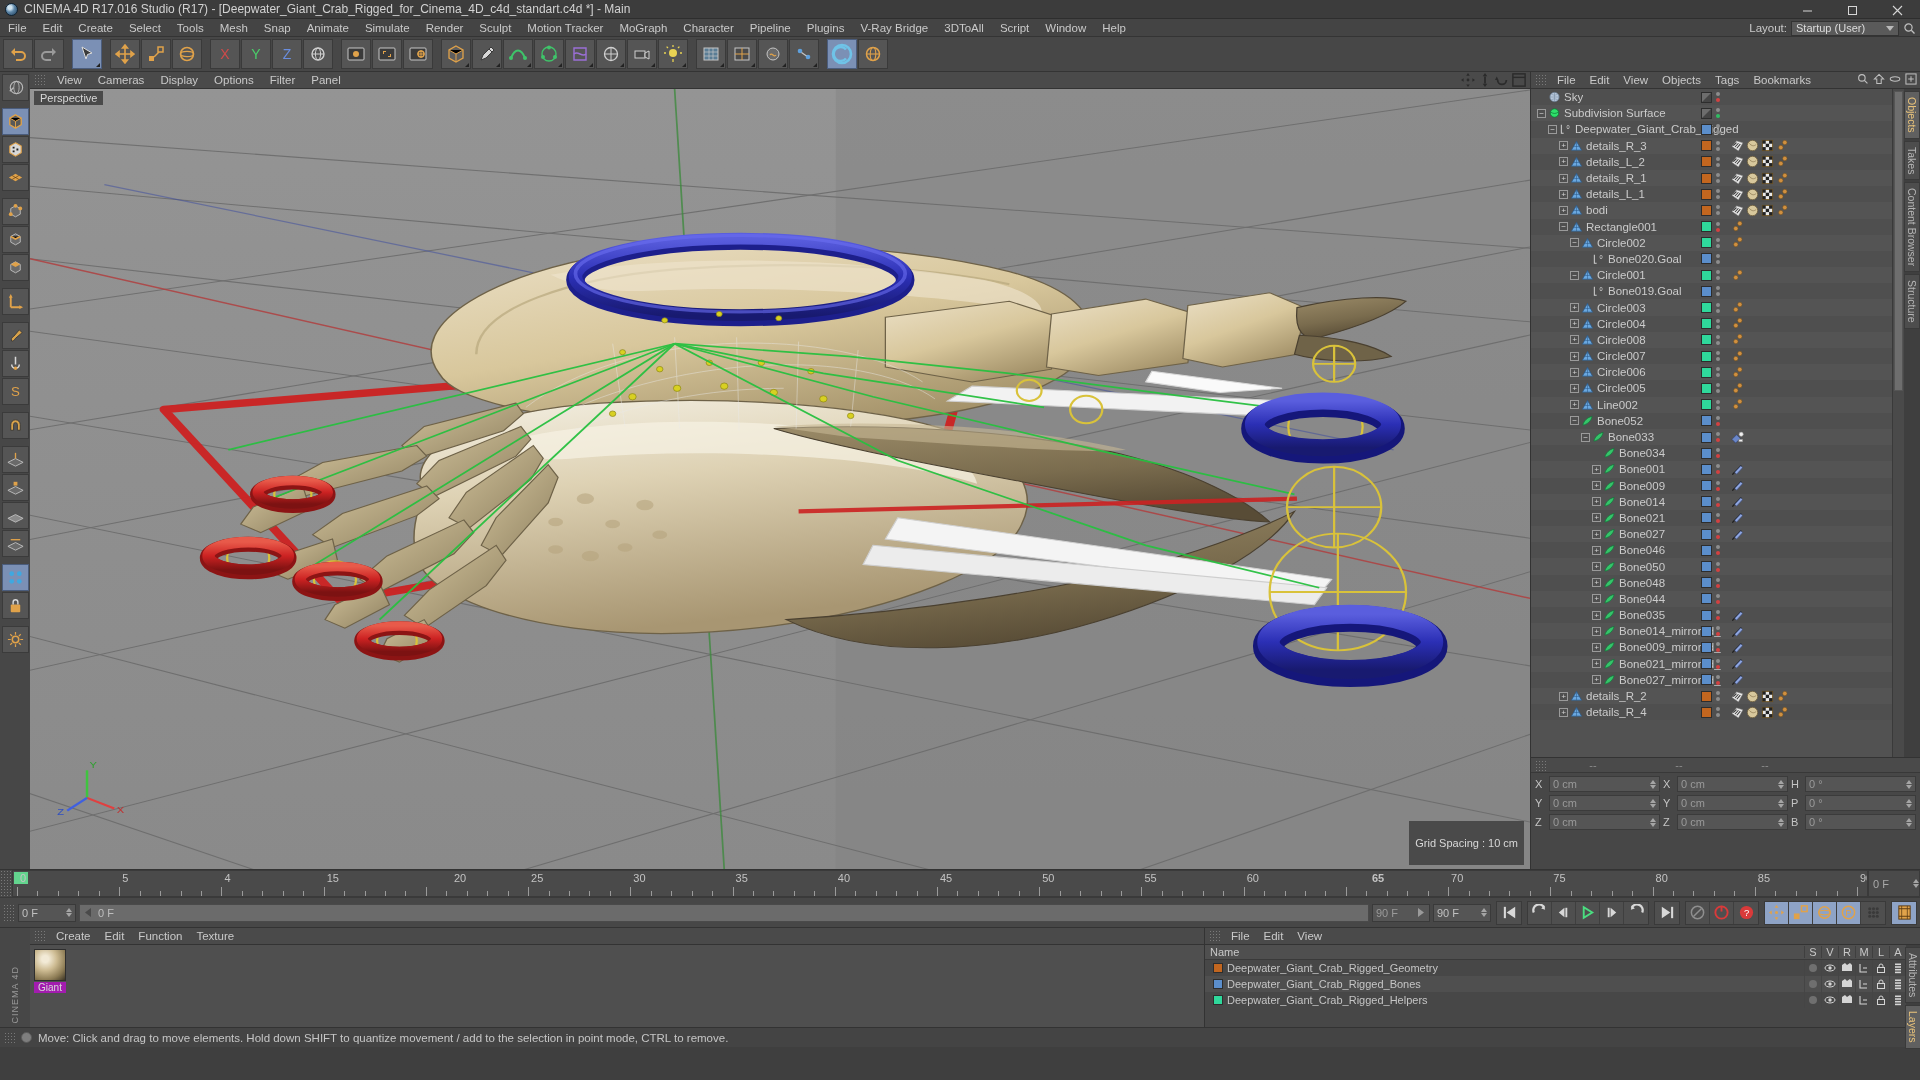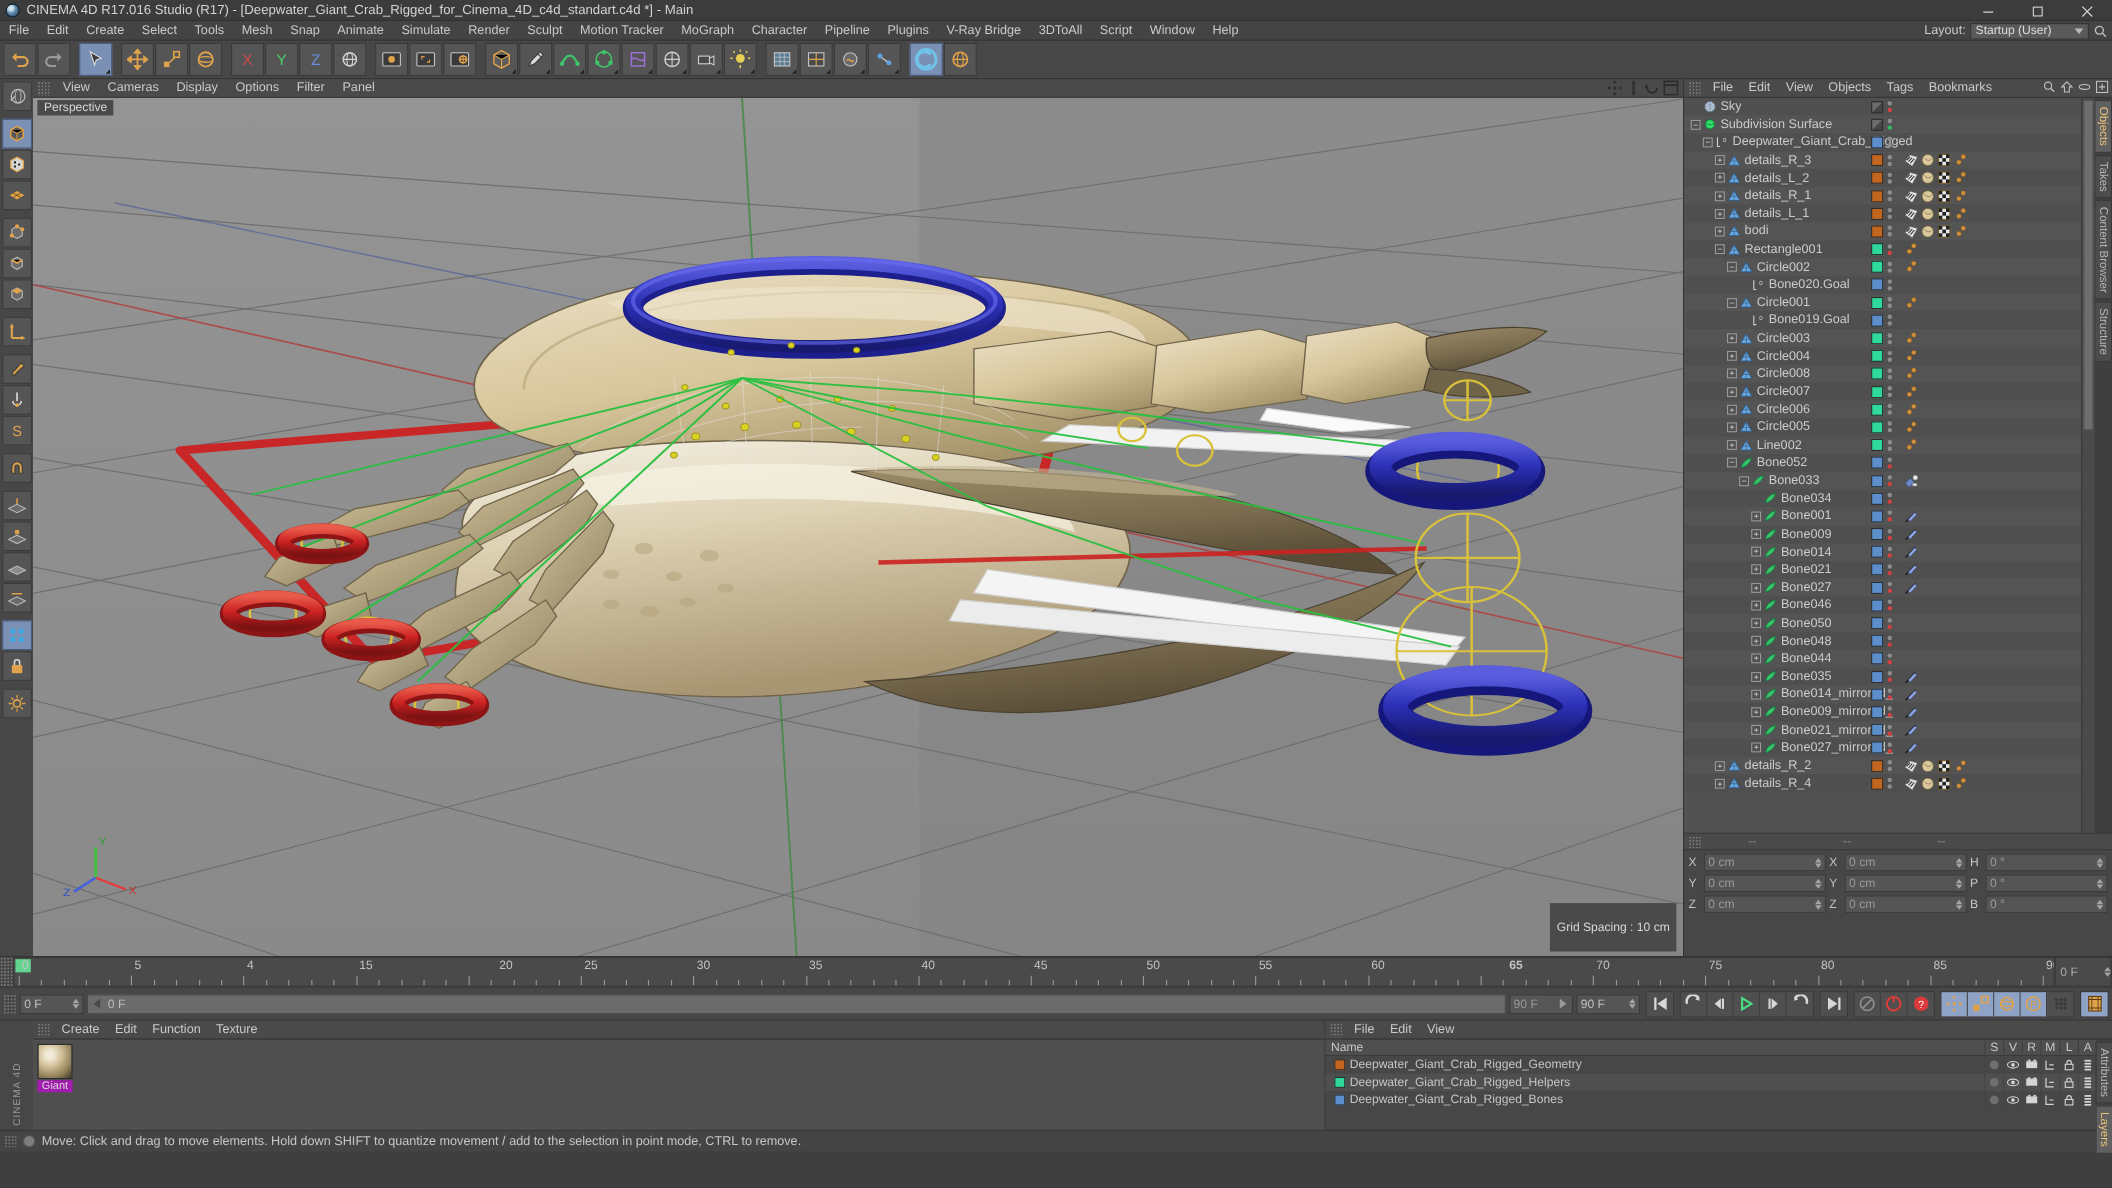--- a/index.html
+++ b/index.html
@@ -2210,22 +2210,22 @@
                     <rect x="3" y="1.5" width="6" height="1.6"></rect>
                     <rect x="3" y="4.2" width="6" height="1.6"></rect>
                     <rect x="3" y="6.9" width="6" height="1.6"></rect>
                     <rect x="3" y="9.6" width="6" height="1.6"></rect>
                   </g>
                 </svg>
               </div>
             </div>
             <div class="lyrow">
               <div class="nmcol">
-                <i class="swatch" style="background: rgb(47, 216, 155);"></i>
-                <span>Deepwater_Giant_Crab_Rigged_Helpers</span>
+                <i class="swatch" style="background: rgb(91, 142, 203);"></i>
+                <span>Deepwater_Giant_Crab_Rigged_Bones</span>
               </div>
               <div class="c">
                 <svg width="12" height="12" viewBox="0 0 12 12">
                   <circle cx="6" cy="6" r="4" fill="#6f6f6f"></circle>
                 </svg>
               </div>
               <div class="c">
                 <svg width="12" height="12" viewBox="0 0 12 12">
                   <ellipse cx="6" cy="6" rx="5" ry="3" fill="none" stroke="#d5d5d5" stroke-width="1"></ellipse>
                   <circle cx="6" cy="6" r="1.7" fill="#d5d5d5"></circle>
@@ -2254,22 +2254,22 @@
                     <rect x="3" y="1.5" width="6" height="1.6"></rect>
                     <rect x="3" y="4.2" width="6" height="1.6"></rect>
                     <rect x="3" y="6.9" width="6" height="1.6"></rect>
                     <rect x="3" y="9.6" width="6" height="1.6"></rect>
                   </g>
                 </svg>
               </div>
             </div>
             <div class="lyrow">
               <div class="nmcol">
-                <i class="swatch" style="background: rgb(91, 142, 203);"></i>
-                <span>Deepwater_Giant_Crab_Rigged_Bones</span>
+                <i class="swatch" style="background: rgb(47, 216, 155);"></i>
+                <span>Deepwater_Giant_Crab_Rigged_Helpers</span>
               </div>
               <div class="c">
                 <svg width="12" height="12" viewBox="0 0 12 12">
                   <circle cx="6" cy="6" r="4" fill="#6f6f6f"></circle>
                 </svg>
               </div>
               <div class="c">
                 <svg width="12" height="12" viewBox="0 0 12 12">
                   <ellipse cx="6" cy="6" rx="5" ry="3" fill="none" stroke="#d5d5d5" stroke-width="1"></ellipse>
                   <circle cx="6" cy="6" r="1.7" fill="#d5d5d5"></circle>

